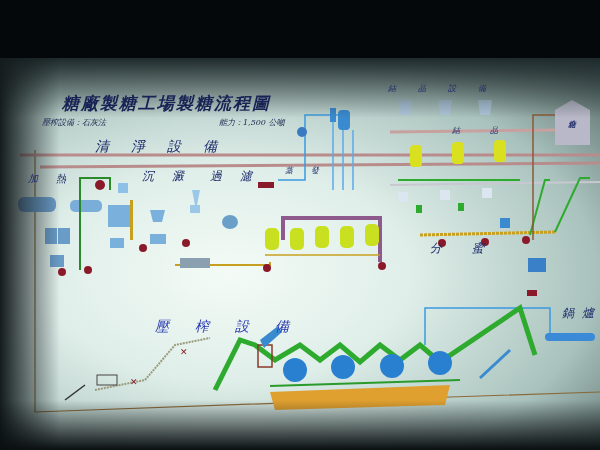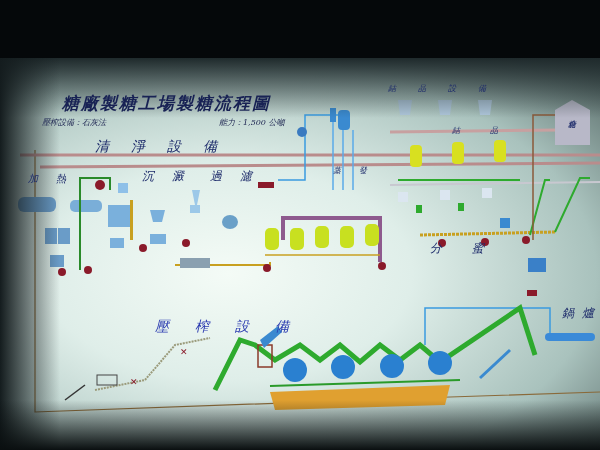--- a/index.html
+++ b/index.html
@@ -133,19 +133,19 @@
 <div class="leftshade"></div>
 <div class="botshade"></div>
 
 <div class="t title" style="left:62px;top:92px;">糖廠製糖工場製糖流程圖</div>
 <div class="t sub" style="left:42px;top:117px;">壓榨設備：石灰法</div>
 <div class="t sub" style="left:190px;top:117px;margin-left:29px;">能力：1,500 公噸</div>
 <div class="t sec" style="left:95px;top:138px;">清淨設備</div>
 <div class="t sec" style="left:28px;top:172px;font-size:10px;letter-spacing:18px;">加熱</div>
 <div class="t sec" style="left:142px;top:168px;font-size:12px;letter-spacing:18px;">沉澱</div>
 <div class="t sec" style="left:210px;top:168px;font-size:12px;letter-spacing:18px;">過濾</div>
-<div class="t sec" style="left:285px;top:165px;font-size:8px;letter-spacing:18px;margin-left:48px;">蒸發</div>
+<div class="t sec" style="left:285px;top:165px;font-size:8px;letter-spacing:18px;">蒸發</div>
 <div class="t sec" style="left:388px;top:83px;font-size:8px;letter-spacing:22px;">結晶設備</div>
 <div class="t sec" style="left:420px;top:125px;font-size:8px;letter-spacing:30px;margin-left:32px;">結晶</div>
 <div class="t sec" style="left:430px;top:240px;font-size:12px;letter-spacing:30px;">分蜜</div>
 <div class="t sec" style="left:155px;top:318px;color:#2a3ab0;letter-spacing:26px;">壓榨設備</div>
 <div class="t sec" style="left:562px;top:305px;font-size:12px;letter-spacing:8px;">鍋爐</div>
 <div class="t" style="left:565px;top:113px;font-size:8px;writing-mode:vertical-rl;">糖倉</div>
 
 </body></html>

